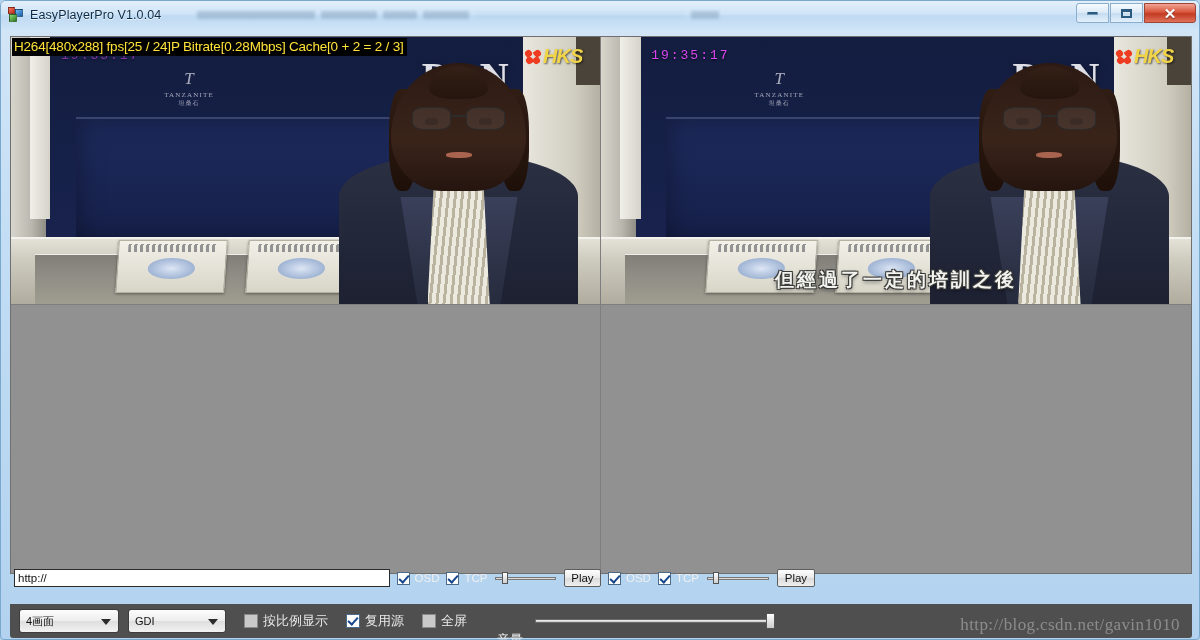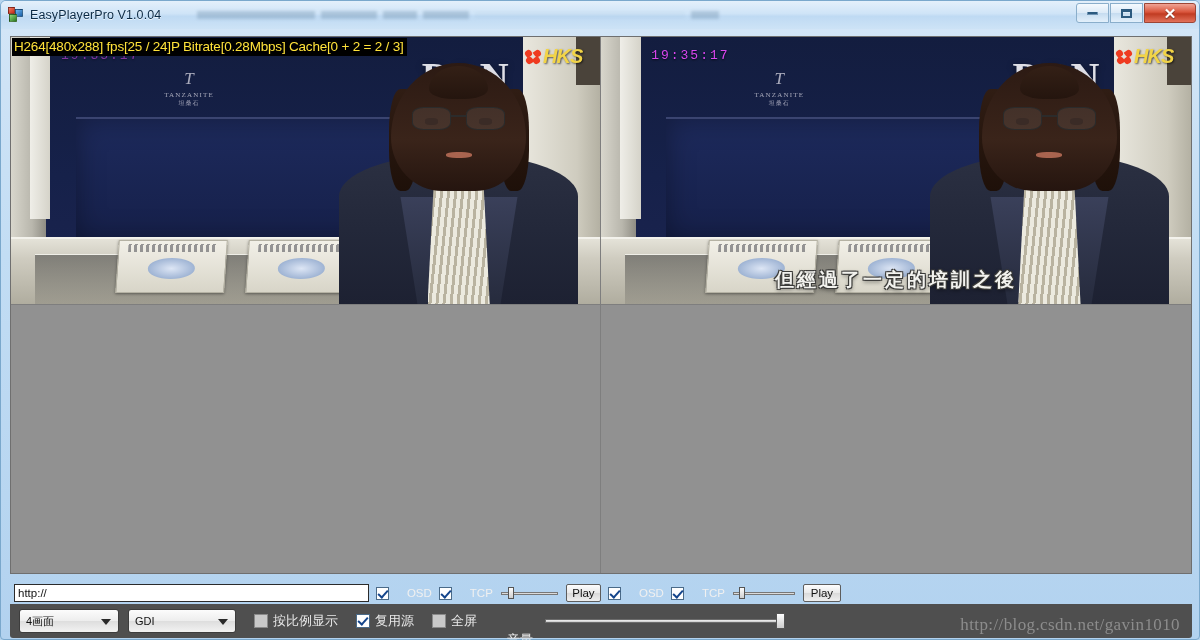--- a/index.html
+++ b/index.html
@@ -277,30 +277,30 @@
     color:#e8eef8; letter-spacing:3px; opacity:.88;
     text-shadow: 1px 1px 2px rgba(0,0,0,.8);
   }
 
   
   .ctrlrow {
     position:absolute; left:9px; width:1182px; height:22px;
     background:#4f4f4f;
     display:flex; align-items:center;
   }
-  .ctrlrow.r1 { top:581px; background: transparent; align-items: center; }
+  .ctrlrow.r1 { top:566px; background: transparent; align-items: center; }
   .halfbar { width:591px; height:22px; display:flex; align-items:center; }
   .url-input {
     height:18px; border:1px solid #2b2b2b; background:#fff;
     font-family:"Liberation Sans", sans-serif; font-size:11.5px; color:#111;
     padding:1px 3px; outline:none; line-height:16px;
   }
   .url-input.left { width:385px; margin-left:4px; }
   .url-input.right { width:383px; margin-left:4px; }
-  .cbwrap { display:flex; align-items:center; gap:18px; margin-left:7px; }
+  .cbwrap { display:flex; align-items:center; gap:5px; margin-left:7px; }
   .cbox {
     width:13px; height:13px; background:#fff; border:1px solid #4a6a88;
     position:relative; flex:none;
   }
   .cbox.checked::after {
     content:""; position:absolute; left:3px; top:0px; width:4px; height:8px;
     border:solid #14458c; border-width:0 2px 2px 0; transform: rotate(42deg);
   }
   .cbox.gray { border:1px solid #8a8a8a; background:#c9c9c9; }
   .cblabel { font-size:11.5px; color:#f0f0f0; font-family:"Liberation Sans", sans-serif; }
@@ -330,21 +330,21 @@
     display:flex; align-items:center; position:relative;
     font-size:11px; color:#111; padding-left:6px;
     font-family:"Liberation Sans", sans-serif;
   }
   .combo .arrow {
     position:absolute; right:7px; top:50%; margin-top:-2px;
     width:0;height:0;border-left:5px solid transparent;border-right:5px solid transparent;
     border-top:6px solid #2a2a2a;
   }
   .combo.c1 { width:100px; margin-left:9px; }
-  .combo.c2 { width:108px; margin-left:9px; }
+  .combo.c2 { width:98px; margin-left:9px; }
   .opt { display:flex; align-items:center; gap:5px; margin-left:18px; }
   .opt .cbox { width:14px; height:14px; }
   .opt .olabel { font-size:13px; color:#eaeaea; font-family:"Liberation Sans", sans-serif; }
   .vol-label { margin-left:30px; font-size:13px; color:#eaeaea; font-family:"Liberation Sans", sans-serif;margin-top:37px; }
   .volslider { position:relative; width:240px; height:16px; margin-left:12px; }
   .volslider .track {
     position:absolute; left:0; top:6px; width:100%; height:4px;
     background: linear-gradient(180deg,#f2f2f2,#c8c8c8); border:1px solid #6b6b6b;
   }
   .volslider .knob {

